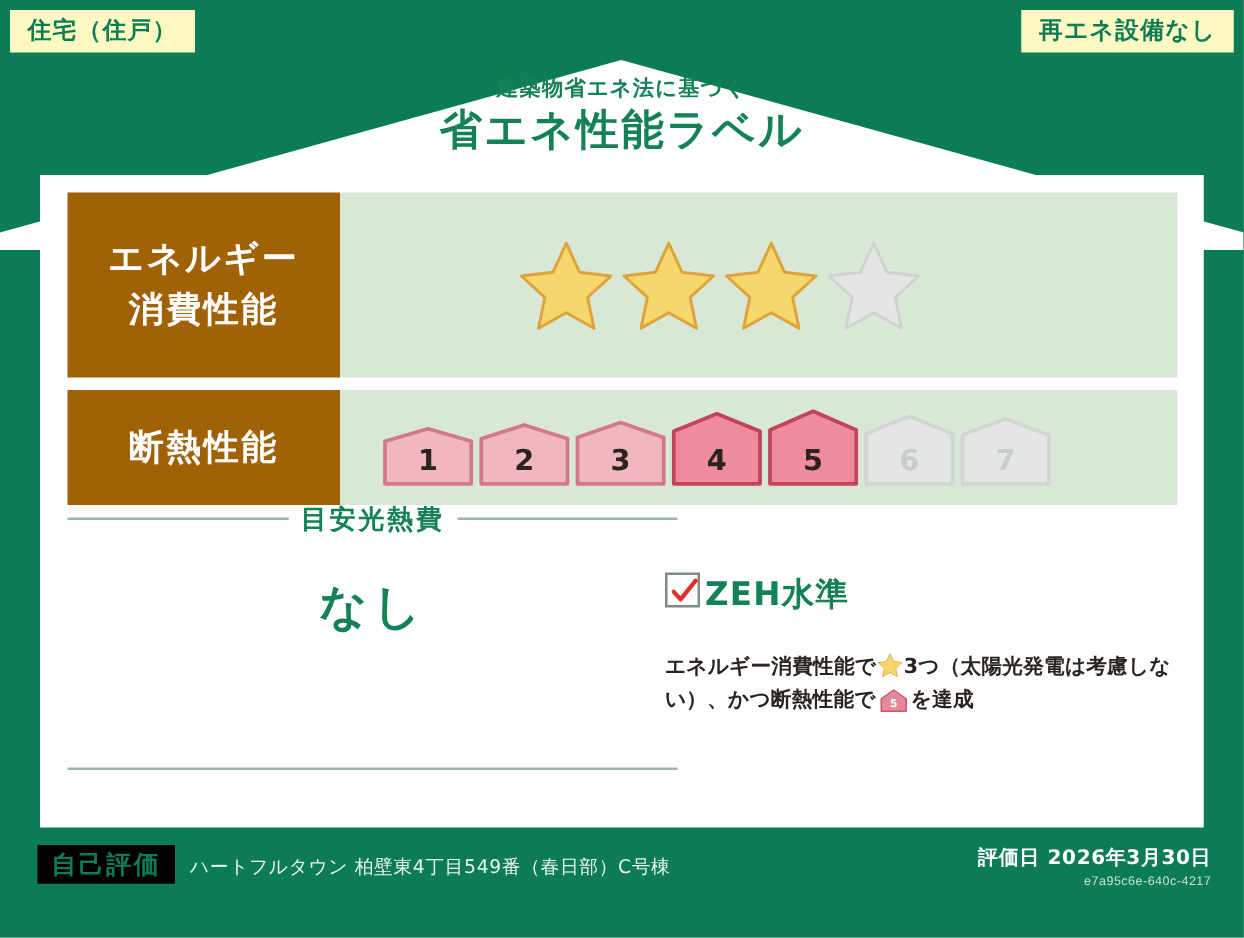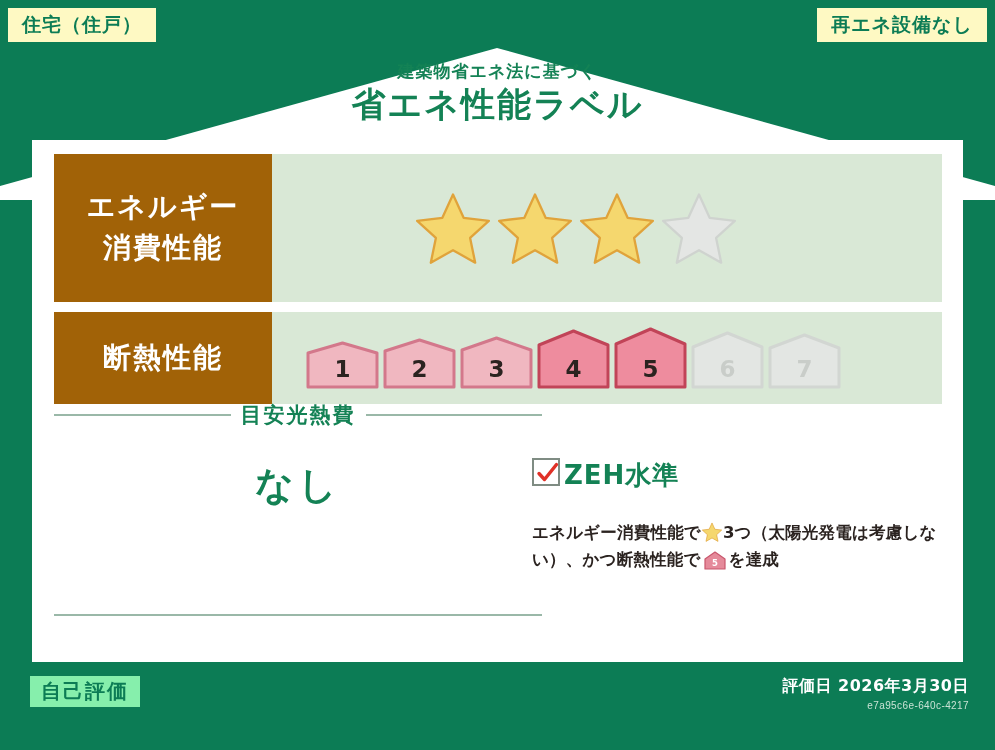--- a/index.html
+++ b/index.html
@@ -145,21 +145,21 @@
   .inline-star{vertical-align:-4px;margin:0 1px;}
   .inline-house{vertical-align:-5px;margin:0 3px;}
 
   
   #footer{
     position:absolute;left:0;right:0;bottom:0;height:88px;
     color:#ffffff;
   }
   #self-eval{
     position:absolute;left:30px;top:14px;
-    background:#86efac;color:#0c7c55;
+    background:#000000;color:#0c7c55;
     font-weight:bold;font-size:20px;letter-spacing:2px;
     padding:5px 11px 6px 11px;line-height:1;
   }
   #prop-name{
     position:absolute;left:152px;top:22px;
     font-size:15px;letter-spacing:0.5px;white-space:nowrap;
     color:#eaf4ee;
   }
   #eval-date{
     position:absolute;right:26px;top:14px;
@@ -293,20 +293,21 @@
           <path d="M2 16 L22 2 L42 16 L42 36 L2 36 Z" fill="#e58a9a" stroke="#c9576d" stroke-width="2.4" stroke-linejoin="round"></path>
           <text x="22" y="29" text-anchor="middle" font-size="17" font-weight="bold" fill="#ffffff" font-family="DejaVu Sans, sans-serif">5</text>
         </svg><span>を達成</span>
       </div>
     </div>
 
   </div>
 
   <div id="footer">
     <div id="self-eval">自己評価</div>
+    <div id="prop-name">ハートフルタウン 柏壁東4丁目549番（春日部）C号棟</div>
     <div id="eval-date">
       <span>評価日</span>
       <span>2026年3月30日</span>
     </div>
     <div id="eval-id">e7a95c6e-640c-4217</div>
   </div>
 
 </div>
 
 </body></html>

